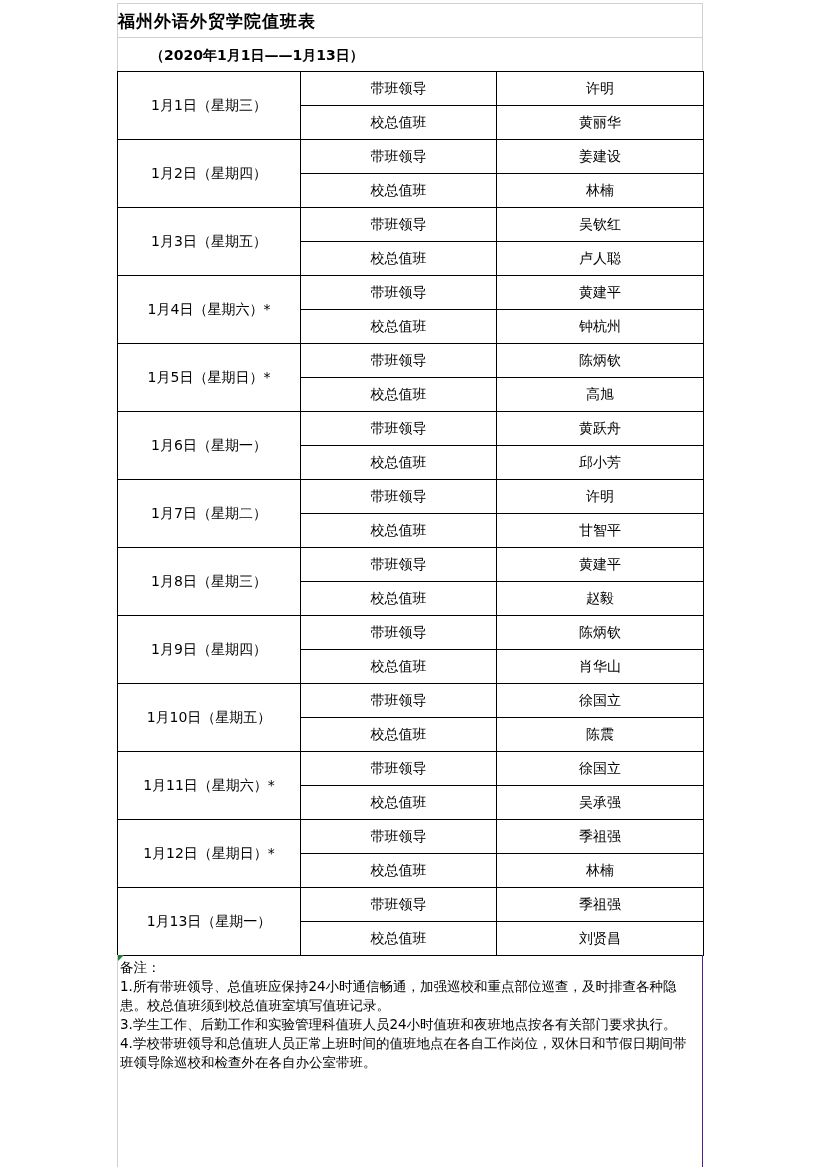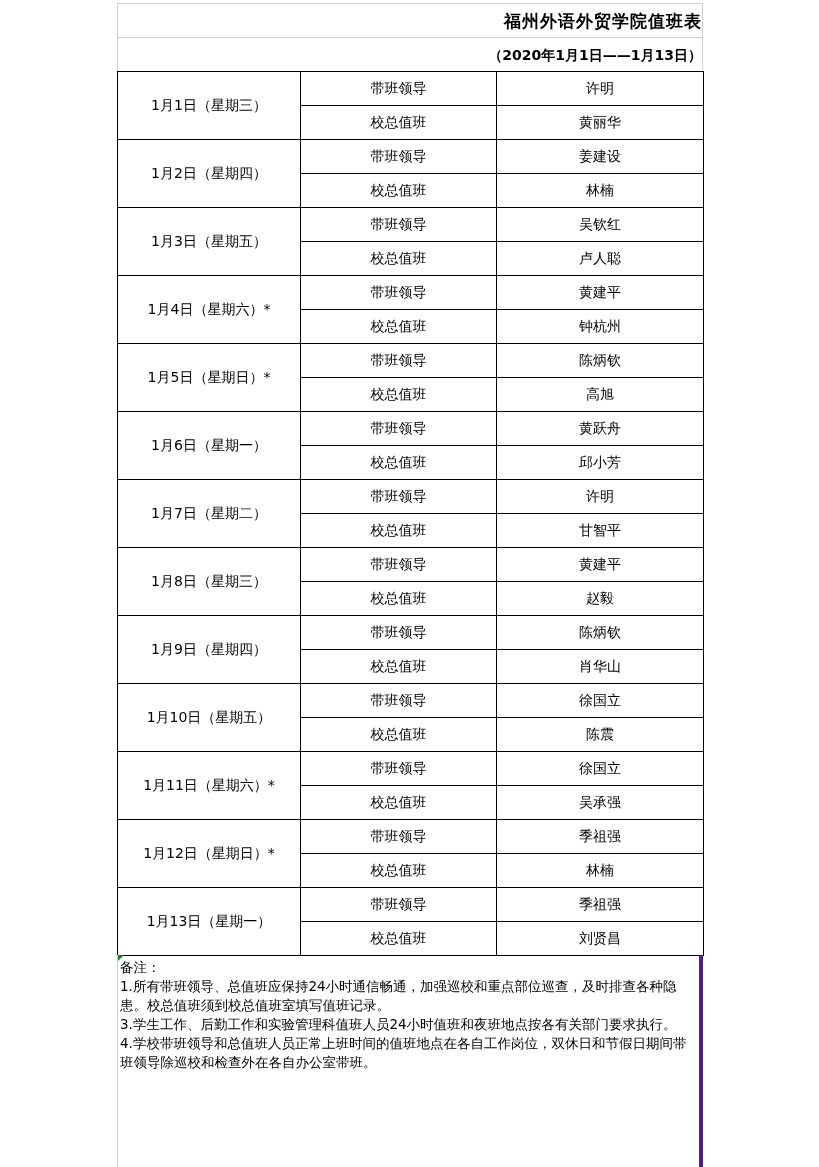--- a/index.html
+++ b/index.html
@@ -1,28 +1,28 @@
 <!DOCTYPE html>
 <html><head>
 <meta charset="utf-8">
 <style>
   html, body { margin: 0; padding: 0; background: #ffffff; }
   body { width: 819px; height: 1167px; position: relative; overflow: hidden;
          font-family: "DejaVu Sans", "Liberation Sans", sans-serif; color: #000; }
   .sheet { position: absolute; left: 117px; top: 3px; width: 586px; }
   .hdr { border: 1px solid #d0d0d0; border-bottom: none; box-sizing: border-box;
-         text-align: right; font-weight: bold; }
+         text-align: left; font-weight: bold; }
   .title { height: 34px; line-height: 34px; font-size: 17px; letter-spacing: 1px; }
   .subtitle { height: 34px; line-height: 34px; font-size: 14px; border-top: 1px solid #d0d0d0; padding-left: 32px; }
   table.duty { border-collapse: collapse; width: 587px; table-layout: fixed; }
   table.duty td { border: 1.5px solid #000; text-align: center; font-size: 14px;
                   height: 33px; padding: 0; }
   col.c1 { width: 183px; } col.c2 { width: 196px; } col.c3 { width: 207px; }
   .notes { position: absolute; left: 117px; top: 955px; width: 586px; height: 212px;
-           border-left: 1px solid #d0d0d0; border-right: 4px solid #4c1d95; box-sizing: border-box;
+           border-left: 1px solid #d0d0d0; border-right: 1px solid #4c1d95; box-sizing: border-box;
            font-size: 13.5px; line-height: 19px; padding: 3px 4px 0 2px; }
   .notes .marker { position: absolute; left: 0; top: 0; width: 0; height: 0;
                    border-top: 6px solid #1e7d32; border-right: 6px solid transparent; }
   .notes div { white-space: normal; }
 </style>
 </head>
 <body>
 
 <div class="sheet">
   <div class="hdr title">福州外语外贸学院值班表</div>

